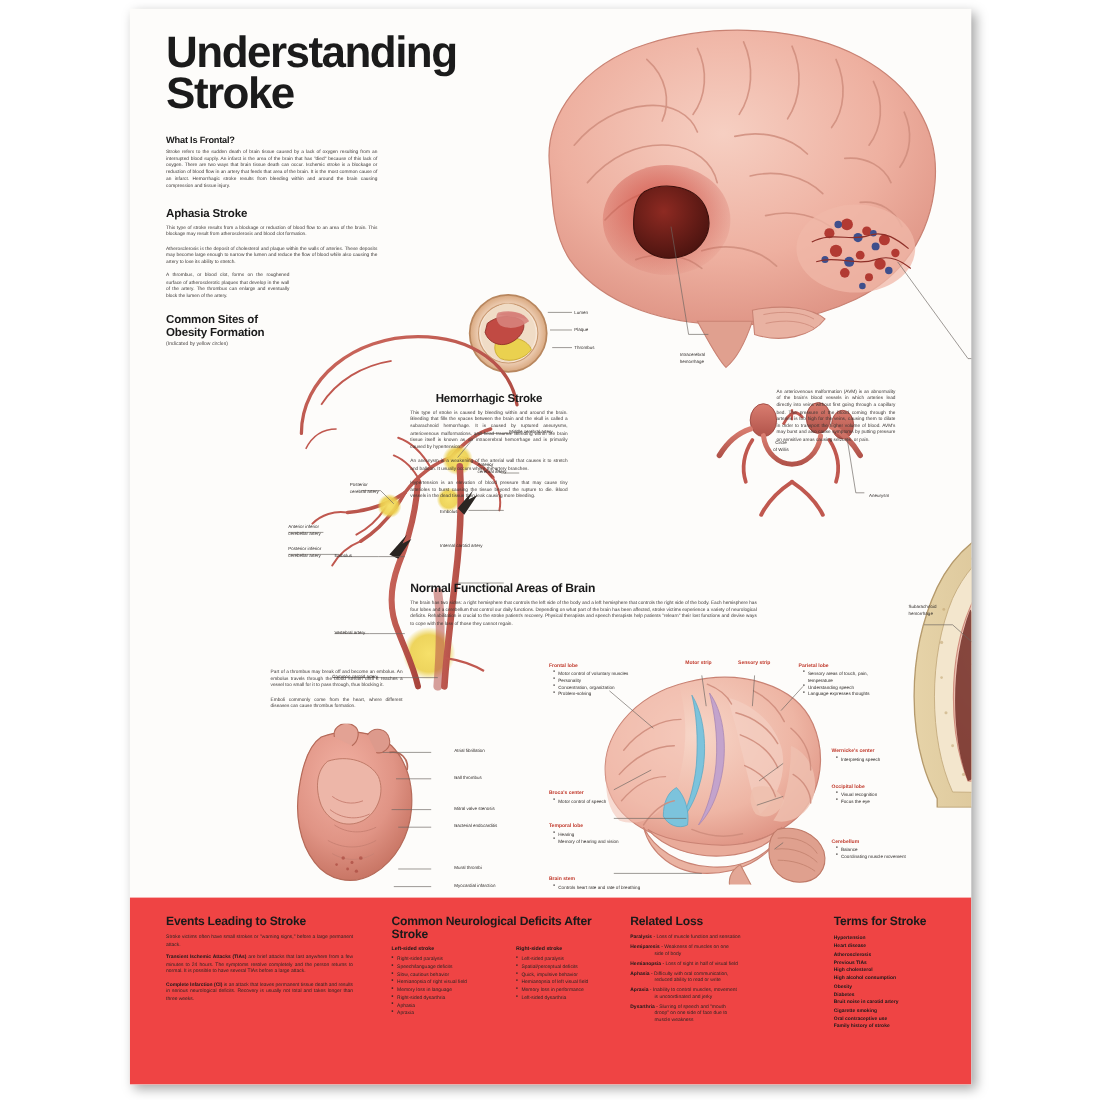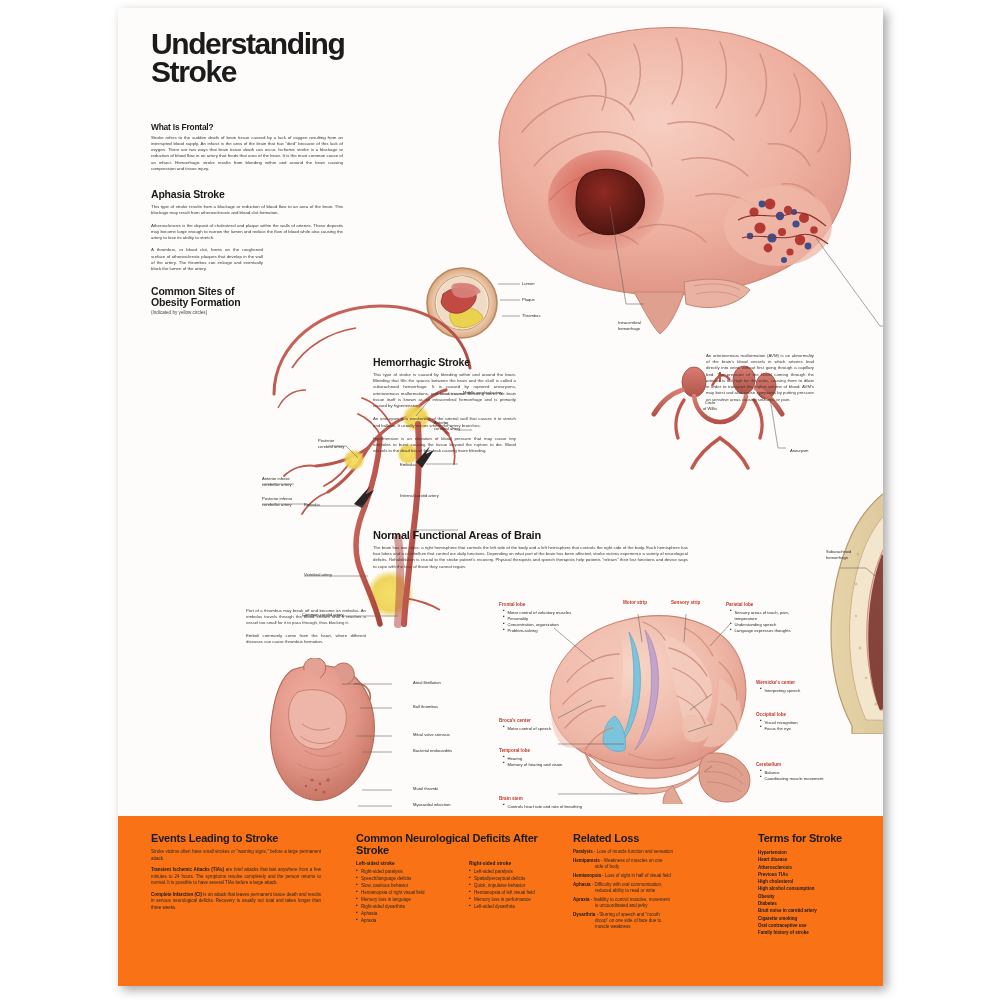--- a/index.html
+++ b/index.html
@@ -12,21 +12,21 @@
   #poster{
     position:absolute;left:118px;top:8px;width:765px;height:978px;
     background:#fdfcfa;
     box-shadow:4px 4px 10px rgba(0,0,0,.35);
     overflow:hidden;
   }
 
   
   #title{
     position:absolute;left:33px;top:22px;width:360px;
-    font-size:30px;line-height:.93;font-weight:bold;color:#1b1b1b;
+    font-size:40px;line-height:.93;font-weight:bold;color:#1b1b1b;
     letter-spacing:-1.4px;
   }
   #title .l2{display:block;}
 
   
   .h2{
     font-weight:bold;color:#1a1a1a;letter-spacing:-.2px;
   }
   .body{
     color:#3a3533;text-align:justify;
@@ -46,21 +46,21 @@
   #ischemic .h2{font-size:10.5px;margin-bottom:4px;}
   #ischemic .body{font-size:4.35px;line-height:1.45;}
   #ischemic .body+.body{margin-top:6px;}
 
   #plaqueHead{position:absolute;left:33px;top:278px;width:150px;}
   #plaqueHead .h2{font-size:10.5px;line-height:1.08;}
   #plaqueHead .sub{font-size:4.6px;color:#4a4543;margin-top:1px;}
 
   
   #hemo{position:absolute;left:255px;top:348px;width:143px;}
-  #hemo .h2{font-size:10.5px;margin-bottom:4px;}
+  #hemo .h2{font-size:10.5px;margin-bottom:4px;text-align:center;}
   #hemo .body{font-size:4.3px;line-height:1.45;}
   #hemo .body+.body{margin-top:7px;}
 
   #nfab{position:absolute;left:255px;top:521px;width:315px;}
   #nfab .h2{font-size:11px;margin-bottom:4px;}
   #nfab .body{font-size:4.3px;line-height:1.45;}
 
   
   #avmtext{position:absolute;left:588px;top:345px;width:108px;}
   #avmtext .body{font-size:4.3px;line-height:1.45;}
@@ -73,21 +73,21 @@
   
   .callout{position:absolute;font-size:4.2px;line-height:1.45;color:#2e2a28;}
   .callout .ttl{color:#c0392b;font-weight:bold;font-size:4.6px;display:block;margin-bottom:1px;}
   .callout ul{margin:0;padding-left:5px;list-style:none;}
   .callout li{position:relative;padding-left:3.5px;}
   .callout li:before{content:"■";position:absolute;left:-1px;top:-.3px;font-size:2.6px;color:#3a3533;}
 
   
   #band{
     position:absolute;left:0;top:808px;width:765px;height:170px;
-    background:#f97316;
+    background:#ef4444;
   }
   #bandinner{position:absolute;left:0;top:0;width:765px;height:135px;}
   .bcol{position:absolute;top:16px;color:#2a2522;}
   .bcol h3{margin:0 0 5px 0;font-size:11px;font-weight:bold;color:#1a1a1a;letter-spacing:-.2px;}
   .bcol .p{font-size:4.5px;line-height:1.45;text-align:justify;}
   .bcol .p+.p{margin-top:5px;}
   .bcol b{color:#1a1a1a;}
   .sub2{font-size:4.8px;font-weight:bold;color:#1a1a1a;margin-bottom:3px;}
   .blist{list-style:none;margin:0;padding:0;font-size:4.5px;line-height:1.55;}
   .blist li{position:relative;padding-left:5px;}

